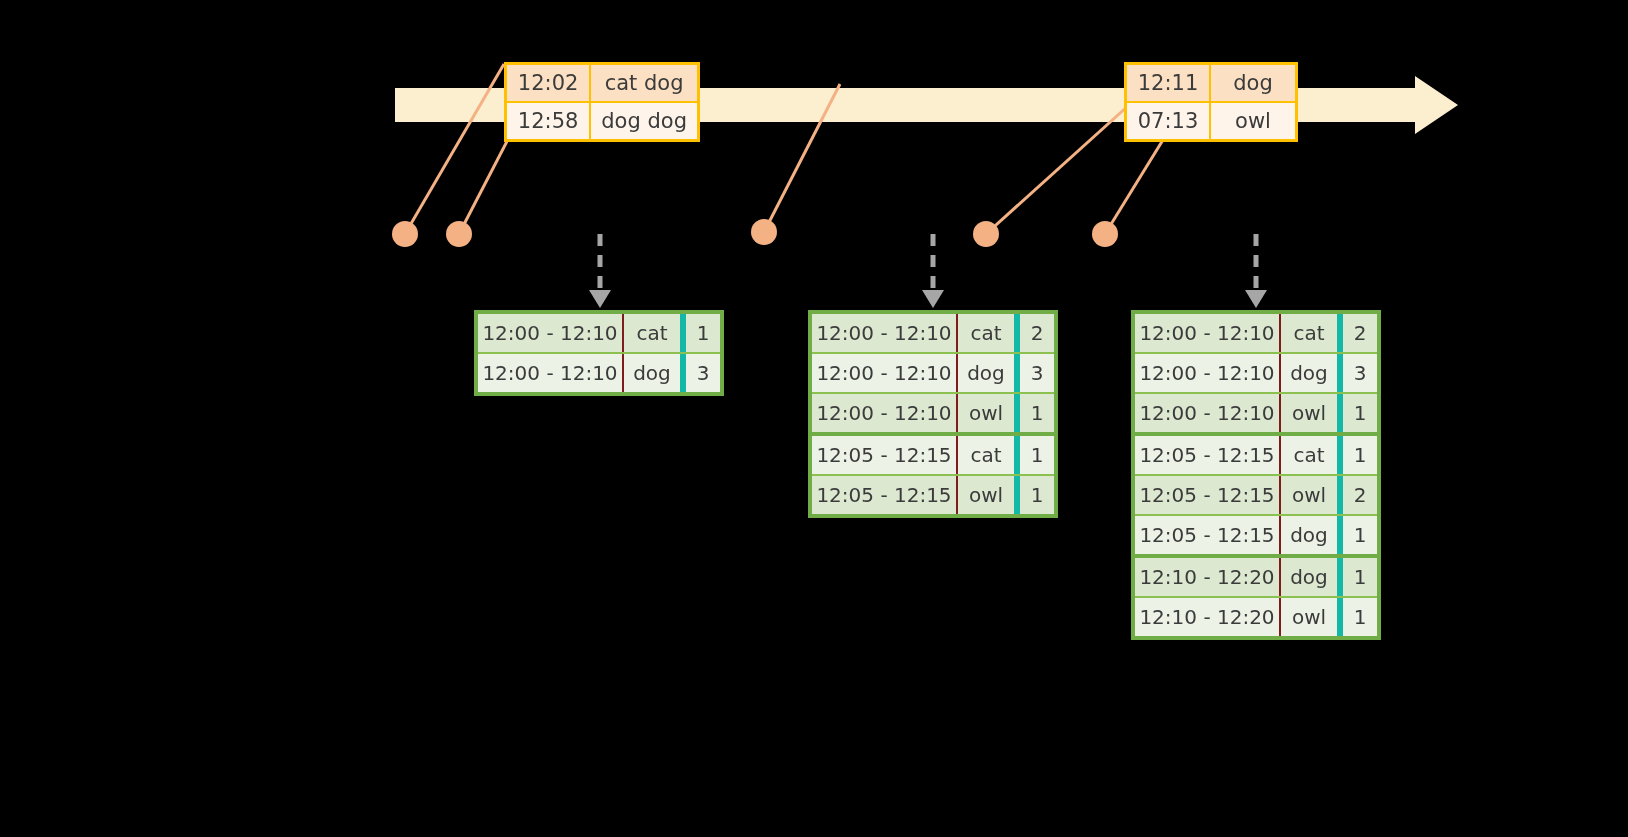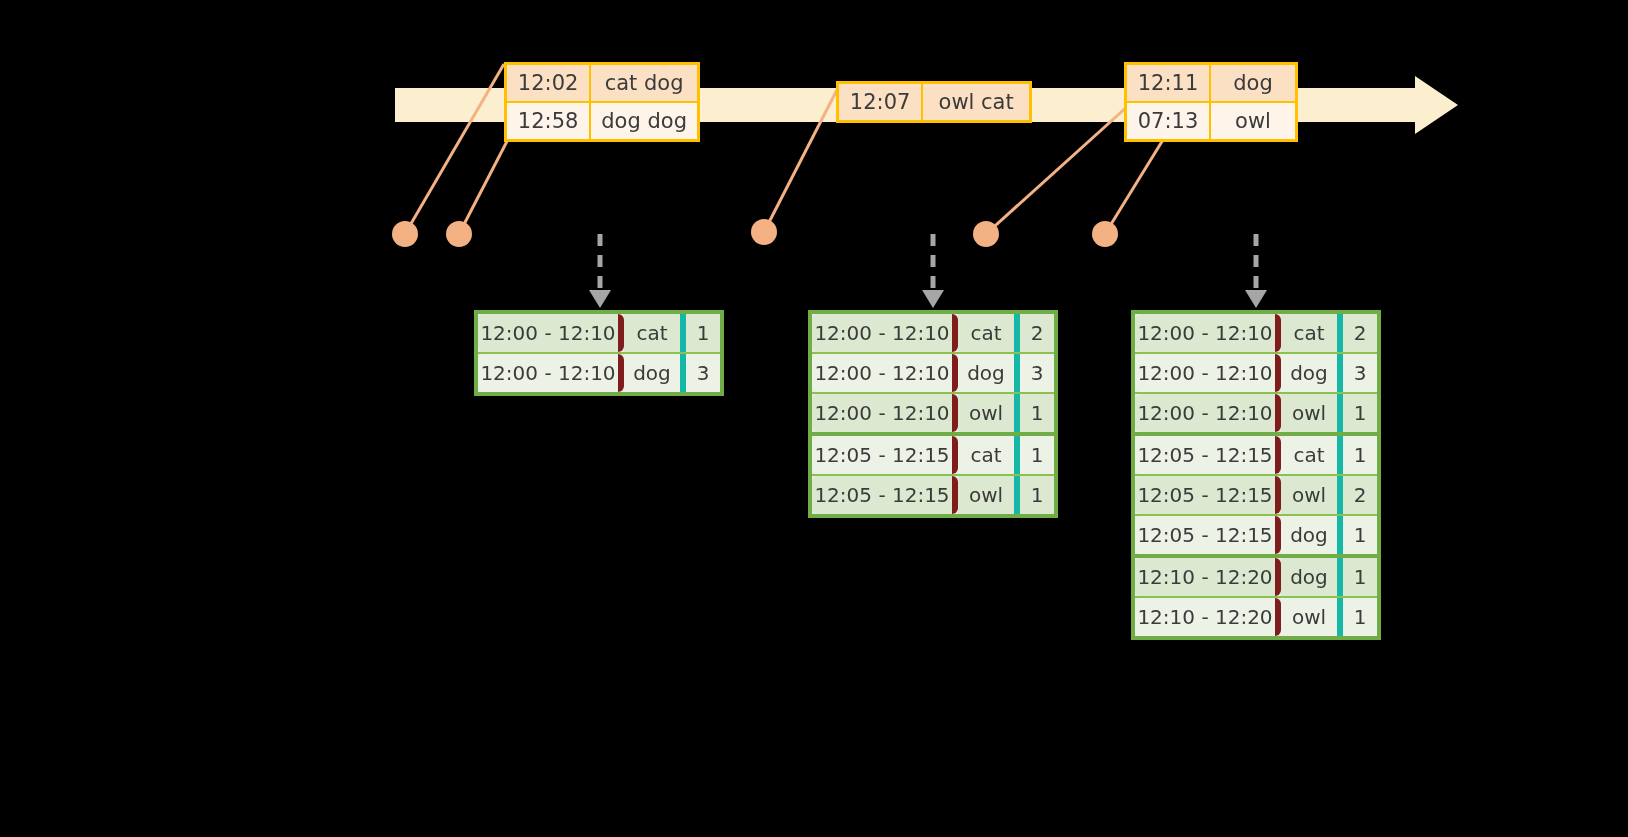--- a/index.html
+++ b/index.html
@@ -79,21 +79,21 @@
   .res-row.light .rc { background: #EDF2E7; }
   .rc {
     font-size: 20px;
     color: #3B3B3B;
     padding: 7px 0;
     display: flex;
     align-items: center;
     justify-content: center;
     white-space: nowrap;
   }
-  .rc-window { border-right: 6px solid #7f1d1d; border-radius: 6px; }
+  .rc-window { border-right: 2px solid #7f1d1d; }
   .rc-key    { border-right: 6px solid #14b8a6; }
 
   #result-table-1 { left: 474px; top: 310px; width: 250px; }
   #result-table-1 .rc-window { width: 146px; }
   #result-table-1 .rc-key    { width: 62px; }
   #result-table-1 .rc-count  { width: 34px; }
 
   #result-table-2 { left: 808px; top: 310px; width: 250px; }
   #result-table-2 .rc-window { width: 146px; }
   #result-table-2 .rc-key    { width: 62px; }
@@ -148,26 +148,20 @@
   <div class="event-box" id="event-box-1">
       <div class="event-row shade">
         <div class="ev-cell ev-time">12:02</div>
         <div class="ev-cell ev-val">cat dog</div>
       </div>
       <div class="event-row light">
         <div class="ev-cell ev-time">12:58</div>
         <div class="ev-cell ev-val">dog dog</div>
       </div>
     </div>
-  <div class="event-box" id="event-box-2">
-      <div class="event-row shade">
-        <div class="ev-cell ev-time">12:07</div>
-        <div class="ev-cell ev-val">owl cat</div>
-      </div>
-    </div>
   <div class="event-box" id="event-box-3">
       <div class="event-row shade">
         <div class="ev-cell ev-time">12:11</div>
         <div class="ev-cell ev-val">dog</div>
       </div>
       <div class="event-row light">
         <div class="ev-cell ev-time">07:13</div>
         <div class="ev-cell ev-val">owl</div>
       </div>
     </div>

